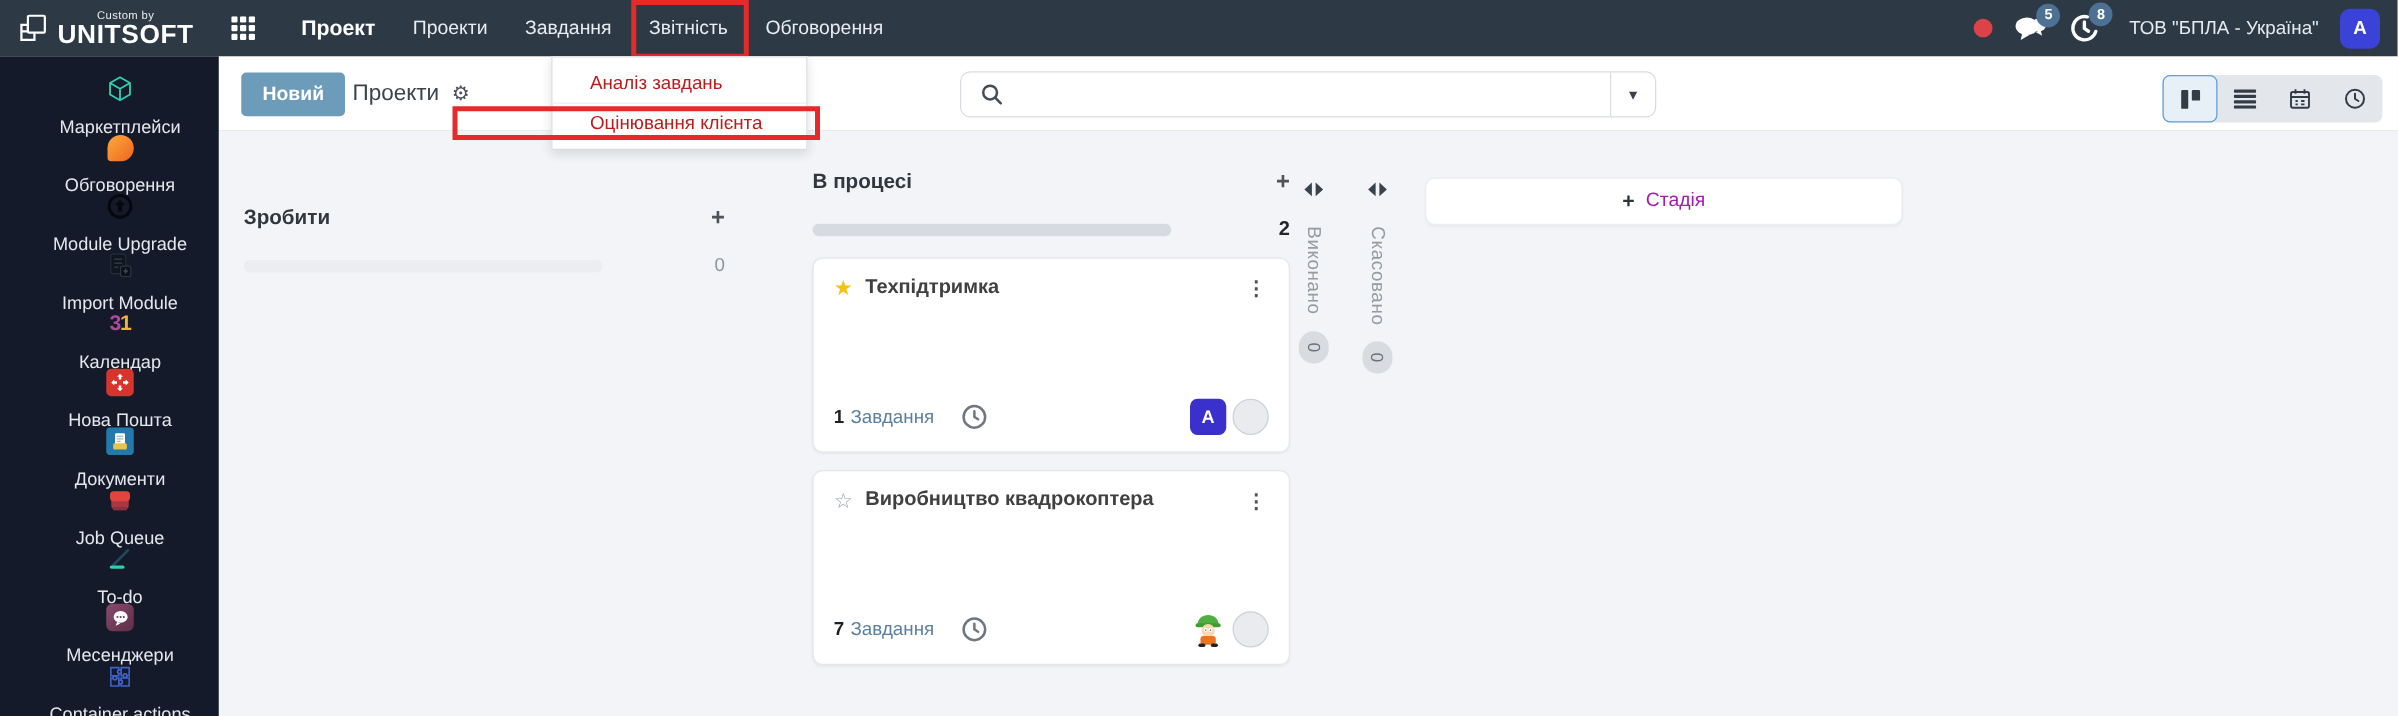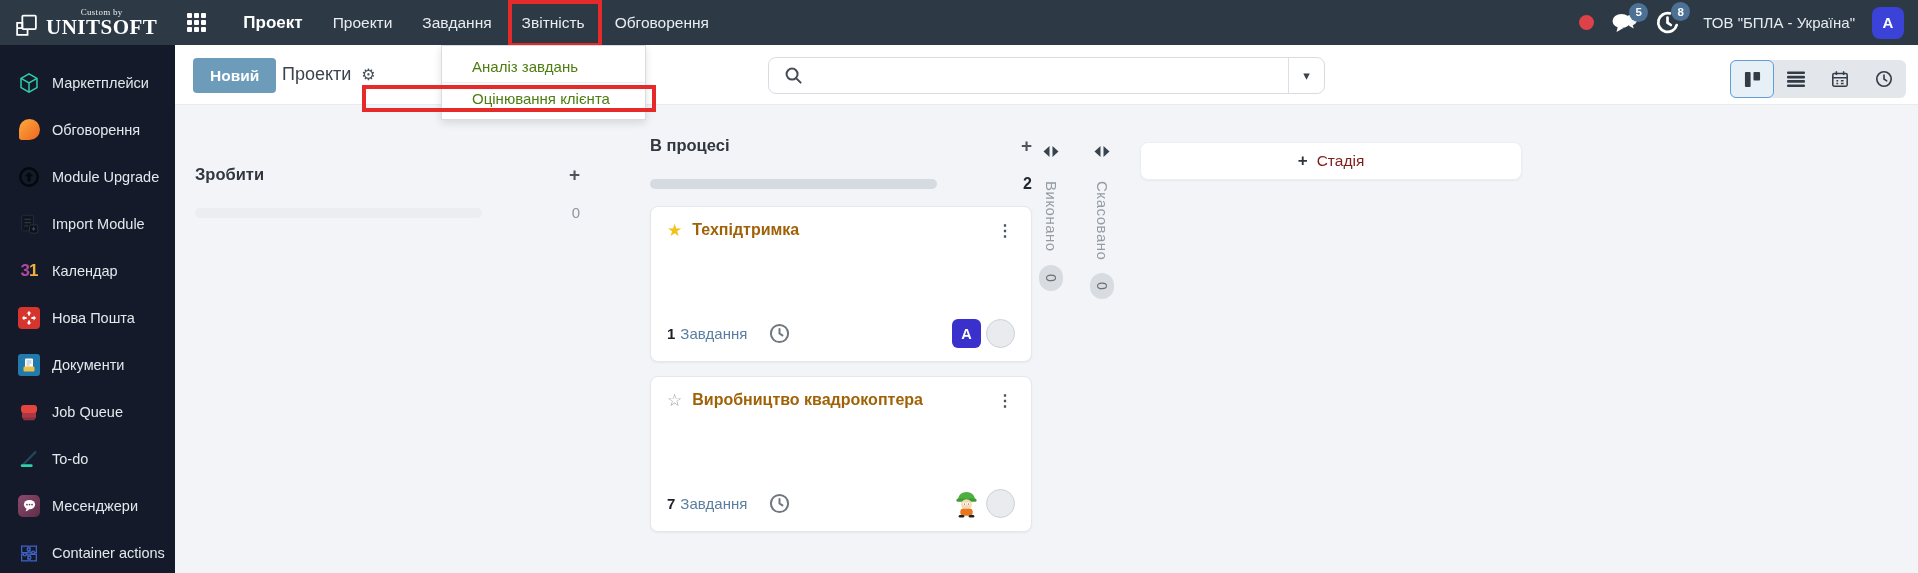--- a/index.html
+++ b/index.html
@@ -1,38 +1,38 @@
 <!DOCTYPE html>
 <html><head>
 <meta charset="utf-8">
 <style>
   * { margin:0; padding:0; box-sizing:border-box; }
   html,body { width:1918px; height:573px; overflow:hidden; font-family:"Liberation Sans", sans-serif; background:#f2f4f7; }
 
   
   .topbar { position:absolute; top:0; left:0; width:1918px; height:45px; background:#2d3a46; display:flex; align-items:center; z-index:40; color:#fff; }
-  .logo { display:flex; align-items:flex-end; gap:7px; margin-left:14px;font-family:Liberation Serif, serif; }
+  .logo { display:flex; align-items:center; gap:7px; margin-left:14px; }
   .logo-text { display:flex; flex-direction:column; line-height:1; }
   .logo-custom { font-size:9px; color:#e8ecef; letter-spacing:.3px; text-align:center; }
   .logo-brand { font-size:21px; font-weight:700; letter-spacing:.5px; }
   .grid-icon { margin-left:30px; cursor:pointer; display:flex; }
   .tb-menu { display:flex; align-items:center; margin-left:34px; gap:26px; }
   .tb-item { font-size:15.5px; color:#e9edf1; padding:3px 2px; position:relative; cursor:pointer; white-space:nowrap; }
   .tb-item.root { font-size:17px; font-weight:700; color:#fff; }
   .hl-box-1 { position:absolute; left:-12px; right:-15px; top:-11px; bottom:-12px; border:4px solid #e62a2a; pointer-events:none; }
   .tb-right { margin-left:auto; display:flex; align-items:center; gap:17px; margin-right:14px; }
   .red-dot { width:15px; height:15px; border-radius:50%; background:#dc4247; }
   .tb-ico-wrap { position:relative; display:flex; align-items:center; }
   .tb-badge { position:absolute; top:-8px; right:-10px; min-width:19px; height:19px; border-radius:50%; background:#4d7195; color:#fff; font-size:11.5px; font-weight:700; display:flex; align-items:center; justify-content:center; }
   .company { font-size:15px; color:#e6ebef; margin-left:6px; }
   .tb-avatar { width:32px; height:32px; border-radius:8px; background:#3b42d8; color:#fff; font-weight:700; font-size:15px; display:flex; align-items:center; justify-content:center; }
 
   
   .sidebar { position:absolute; top:45px; left:0; width:175px; height:528px; background:#141a29; padding-top:14px; z-index:10; }
-  .side-item { display:flex; align-items:center; gap:11px; height:47px; padding-left:17px; cursor:pointer; }
+  .side-item { display:flex; align-items:center; gap:11px; height:47px; padding-left:17px; cursor:pointer;flex-direction:column; }
   .si-icon { width:24px; height:24px; display:flex; align-items:center; justify-content:center; flex:none; }
   .si-label { font-size:14.5px; color:#e4e8ed; white-space:nowrap; }
   .blob { width:21px; height:21px; background:linear-gradient(135deg,#fbab3c,#f0641f); border-radius:50% 50% 50% 3px; }
   .cal31 { font-weight:700; font-size:17px; letter-spacing:-1px; }
   .cal31 .c3 { color:#b14a9e; } .cal31 .c1 { color:#eeb13c; }
   .np { width:22px; height:22px; background:#d6352e; border-radius:4px; display:flex; align-items:center; justify-content:center; }
   .docs { width:22px; height:22px; background:#2279ab; border-radius:3px; display:flex; align-items:center; justify-content:center; }
   .msgr { width:22px; height:22px; background:linear-gradient(135deg,#8a4a6b,#5f2e49); border-radius:5px; display:flex; align-items:center; justify-content:center; }
 
   
@@ -63,44 +63,44 @@
   .kbar { width:287px; height:10px; border-radius:5px; background:#ebedf0; cursor:pointer; }
   .kbar.filled { background:#d6dbe1; }
   .kcount { margin-left:auto; font-size:15px; color:#8e969e; }
   .kcount.bold { font-size:16px; font-weight:700; color:#21272e; }
   .cards { margin-top:13px; display:flex; flex-direction:column; gap:14px; }
   .card { height:156px; background:#fff; border:1px solid #e5e7eb; border-radius:8px; box-shadow:0 1px 2px rgba(40,50,60,.06); padding:14px 16px 13px; display:flex; flex-direction:column; cursor:pointer; }
   .card-top { display:flex; align-items:flex-start; gap:10px; }
   .star { font-size:17px; line-height:1.2; cursor:pointer; }
   .star.filled { color:#f3c219; }
   .star.empty { color:#99a1a9; }
-  .card-title { font-size:16px; font-weight:700; color:#a16207; flex:1; }
+  .card-title { font-size:16px; font-weight:700; color:#404040; flex:1; }
   .kebab { font-size:16px; color:#4a525b; font-weight:700; cursor:pointer; padding:0 2px; }
   .card-foot { margin-top:auto; display:flex; align-items:center; }
   .task-num { font-size:15px; font-weight:700; color:#1b222a; }
   .task-lbl { font-size:15px; color:#5b7e9e; margin-left:5px; }
   .foot-clock { margin-left:22px; display:flex; }
   .foot-avatars { margin-left:auto; display:flex; align-items:center; gap:5px; }
   .av-initial { width:29px; height:29px; border-radius:6px; background:#3a31cd; color:#fff; font-weight:700; font-size:14.5px; display:flex; align-items:center; justify-content:center; cursor:pointer; }
   .av-img { width:29px; height:29px; display:flex; align-items:flex-end; justify-content:center; cursor:pointer; }
   .av-empty { width:29px; height:29px; border-radius:50%; background:#e9ebee; border:1px solid #ccd2d8; cursor:pointer; }
 
   .folded { position:absolute; top:40px; width:40px; display:flex; flex-direction:column; align-items:center; cursor:pointer; }
   .folded-1 { left:856px; } .folded-2 { left:907px; }
   .unfold-ico { display:flex; }
   .folded-title { margin-top:23px; writing-mode:vertical-rl; font-size:15px; color:#949ba3; letter-spacing:.5px; }
   .folded-badge { margin-top:13px; writing-mode:vertical-rl; background:#d8dce1; color:#6a7178; font-size:14px; border-radius:12px; padding:9px 4px; }
 
   .stage-btn { position:absolute; left:965px; top:37px; width:382px; height:38px; background:#fff; border:1px solid #eceef1; border-radius:8px; box-shadow:0 1px 2px rgba(40,50,60,.05); display:flex; align-items:center; justify-content:center; gap:9px; cursor:pointer; }
   .stage-plus { font-size:17px; font-weight:700; color:#2e353c; }
-  .stage-lbl { font-size:15.5px; color:#7f1d1d; }
+  .stage-lbl { font-size:15.5px; color:#a21caf; }
 
   
   .dropdown { position:absolute; left:441px; top:45px; width:205px; background:#fff; border:1px solid #d9dde2; box-shadow:0 3px 8px rgba(20,30,40,.13); padding:5px 0 6px; z-index:60; }
-  .dd-item { height:31px; line-height:31px; padding-left:30px; font-size:15px; color:#4d7c0f; cursor:pointer; position:relative; white-space:nowrap; }
+  .dd-item { height:31px; line-height:31px; padding-left:30px; font-size:15px; color:#b91c1c; cursor:pointer; position:relative; white-space:nowrap; }
   .dd-item + .dd-item { border-top:1px solid #eceef0; }
   .hl-box-2 { position:absolute; left:-80px; right:-11px; top:2px; bottom:1px; border:4px solid #e62a2a; pointer-events:none; }
 </style>
 </head>
 <body>
 
 <div class="topbar">
   <div class="logo">
     <span style="display:flex">
       <svg width="25" height="25" viewBox="0 0 24 24" fill="none" stroke="#fff" stroke-width="1.7">

